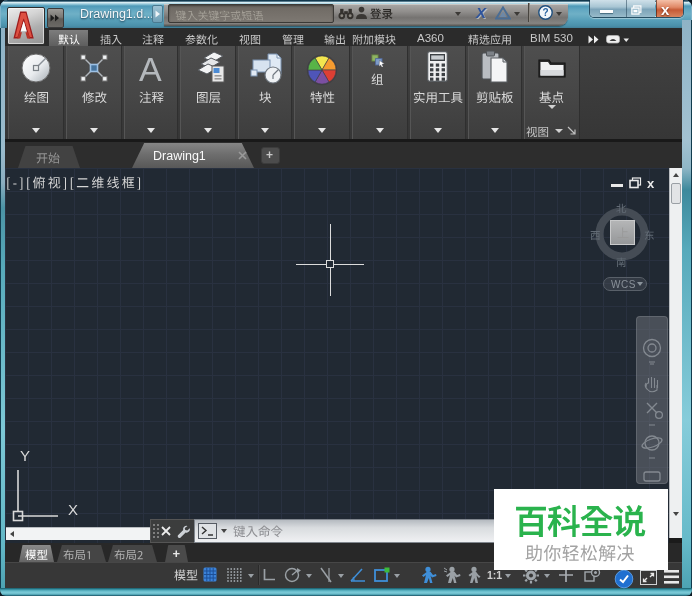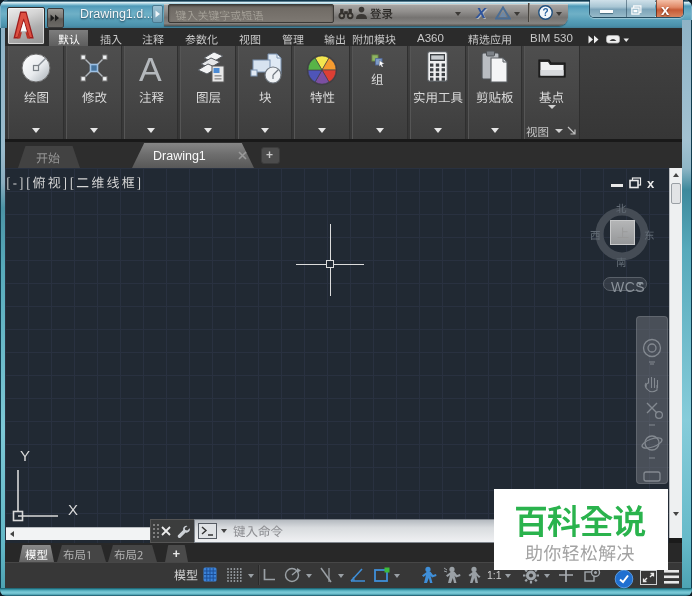--- a/index.html
+++ b/index.html
@@ -508,21 +508,21 @@
     </div>
     <div class="abs" style="left:610px;top:220px;width:25px;height:25px;background:linear-gradient(180deg,#b4b5b6,#96989a);border:1px solid #c9cacb"></div>
     <div style="position:absolute;left:616.5px;top:226.5px;">
       <svg width="12.0" height="12.5" viewBox="0 0 12.0 12.5" style="overflow:visible">
         <g fill="#9a9a9a" transform="translate(0,10.56) scale(0.1200,-0.1200)">
           <use href="#g61" x="0.0"></use>
         </g>
       </svg>
     </div>
     <div class="abs" style="left:603px;top:277px;width:44px;height:14px;background:rgba(85,92,100,.35);border:1px solid #596069;border-radius:7px"></div>
-    <div style="position:absolute;left:611px;top:279px;font-size:14px;color:#8a9199;white-space:nowrap;letter-spacing:.5px">WCS</div>
+    <div style="position:absolute;left:611px;top:279px;font-size:10px;color:#8a9199;white-space:nowrap;letter-spacing:.5px">WCS</div>
     <div class="abs" style="left:637px;top:282px;width:0;height:0;border-left:3px solid transparent;border-right:3px solid transparent;border-top:4px solid #8a939b"></div>
     <div class="abs" style="left:636px;top:316px;width:32px;height:168px;
 background:rgba(108,112,118,.55);border-radius:4px;border:1px solid rgba(140,146,152,.35)"></div>
     <div style="position:absolute;left:638px;top:322px;">
       <svg width="29" height="160" viewBox="0 0 29 160" opacity="0.6">
 <g fill="none" stroke="#aab0b6" stroke-width="1.3">
 <circle cx="14" cy="26" r="8.5"></circle>
           <circle cx="14" cy="26" r="4"></circle>
 <path d="M11 40 l6 0" stroke-width="1"></path>
 <path d="M8 66 q0-5 2.5-5 l0-5 m3 10 l0-11 m3 11 l0-10 m3 10 l0-8 m-11.5 3 q-2 3 1 6 q4 5 10 1 l0-5" stroke-width="1.1"></path>
@@ -733,21 +733,21 @@
 <path d="M5 17 L7 9 L4.5 11 L3 9.5 L8 5.8 L11.5 5.8 L14 9 L17 8 L17.5 10 L13 11.5 L11.5 9.5 L13.5 17 L11 17 L9.8 12 L8 17 Z" fill="#9aa0a5"></path>
 <path d="M1 2 L4 4 M1 5 L4 6" stroke="#9aa0a5" stroke-width="1"></path>
       </svg>
     </div>
     <div style="position:absolute;left:466px;top:566px;">
       <svg width="16" height="18" viewBox="0 0 16 18">
 <circle cx="8" cy="3.4" r="2.6" fill="#9aa0a5"></circle>
 <path d="M4 17 L6 9 L4 10.5 L2.5 9 L7 5.8 L10 5.8 L12.5 9 L14.5 10.5 L13 12 L10.5 9.5 L12 17 L9.5 17 L8.3 12 L6.5 17 Z" fill="#9aa0a5"></path>
       </svg>
     </div>
-    <div style="position:absolute;left:487px;top:569px;font-size:10.5px;color:#d0d0d0;white-space:nowrap;font-weight:normal">1:1</div>
+    <div style="position:absolute;left:487px;top:569px;font-size:10.5px;color:#d0d0d0;white-space:nowrap;font-weight:bold">1:1</div>
     <div class="abs" style="left:505px;top:573.5px;width:0;height:0;border-left:3.5px solid transparent;border-right:3.5px solid transparent;border-top:4.5px solid #9aa0a5"></div>
     <div style="position:absolute;left:522px;top:567px;">
       <svg width="18" height="17" viewBox="0 0 18 17">
 <g fill="#a0a6ab">
           <circle cx="9" cy="8.5" r="5"></circle>
           <circle cx="9" cy="8.5" r="2" fill="#373737"></circle>
 <g stroke="#a0a6ab" stroke-width="2.2">
 <line x1="9" y1="0.5" x2="9" y2="3"></line>
             <line x1="9" y1="14" x2="9" y2="16.5"></line>
 <line x1="1" y1="8.5" x2="3.5" y2="8.5"></line>

